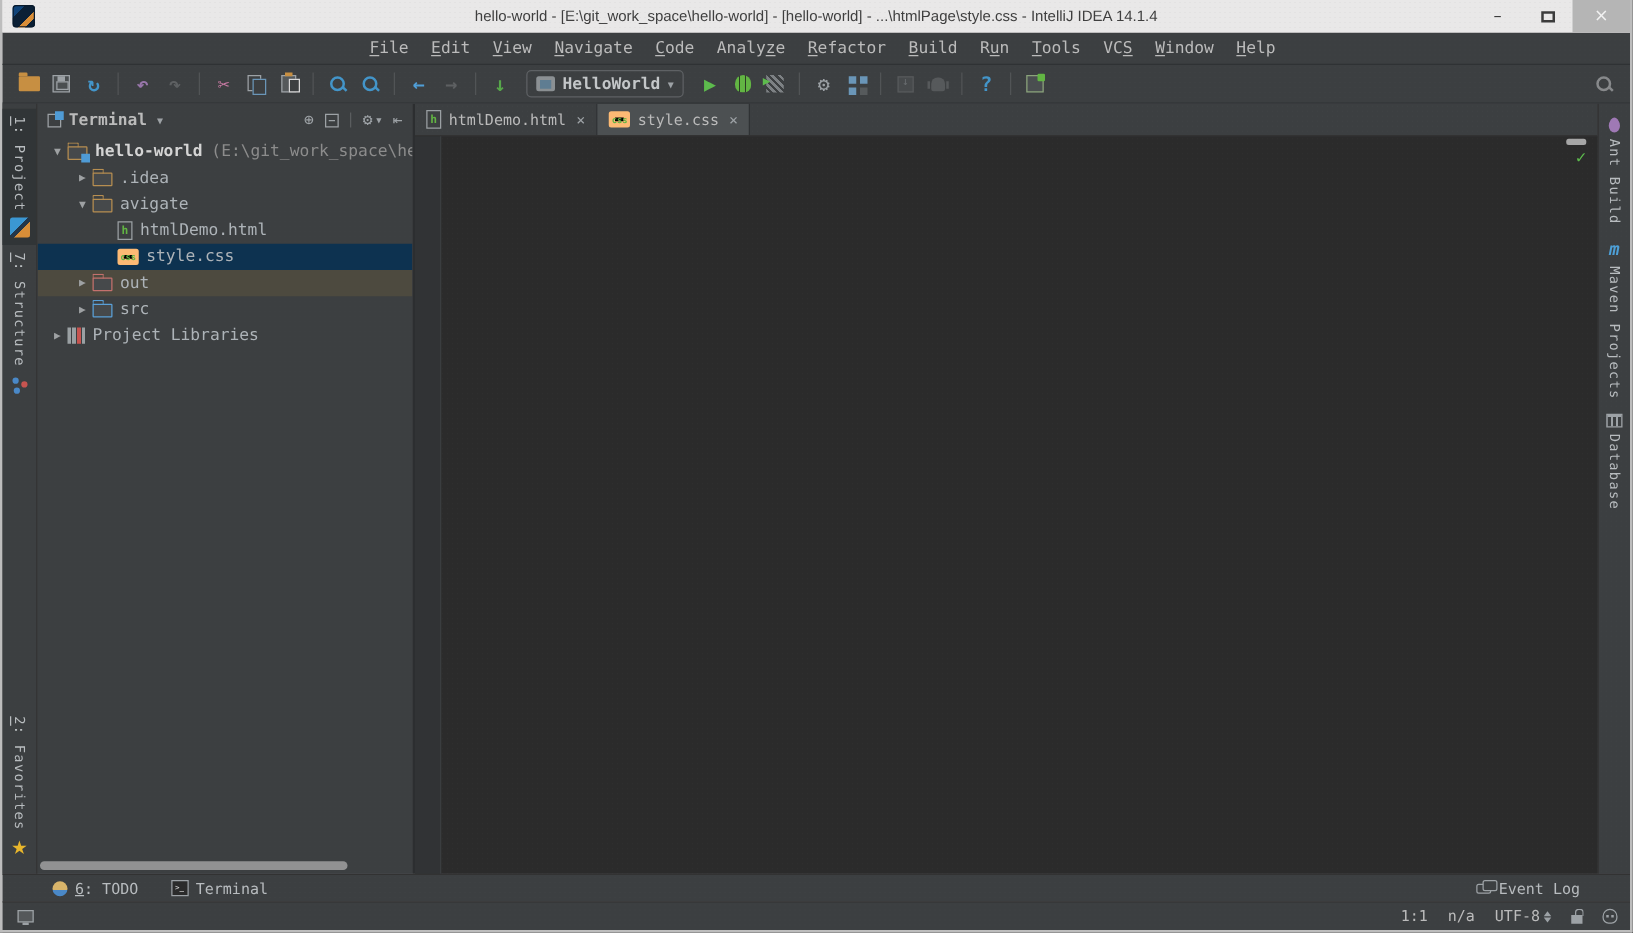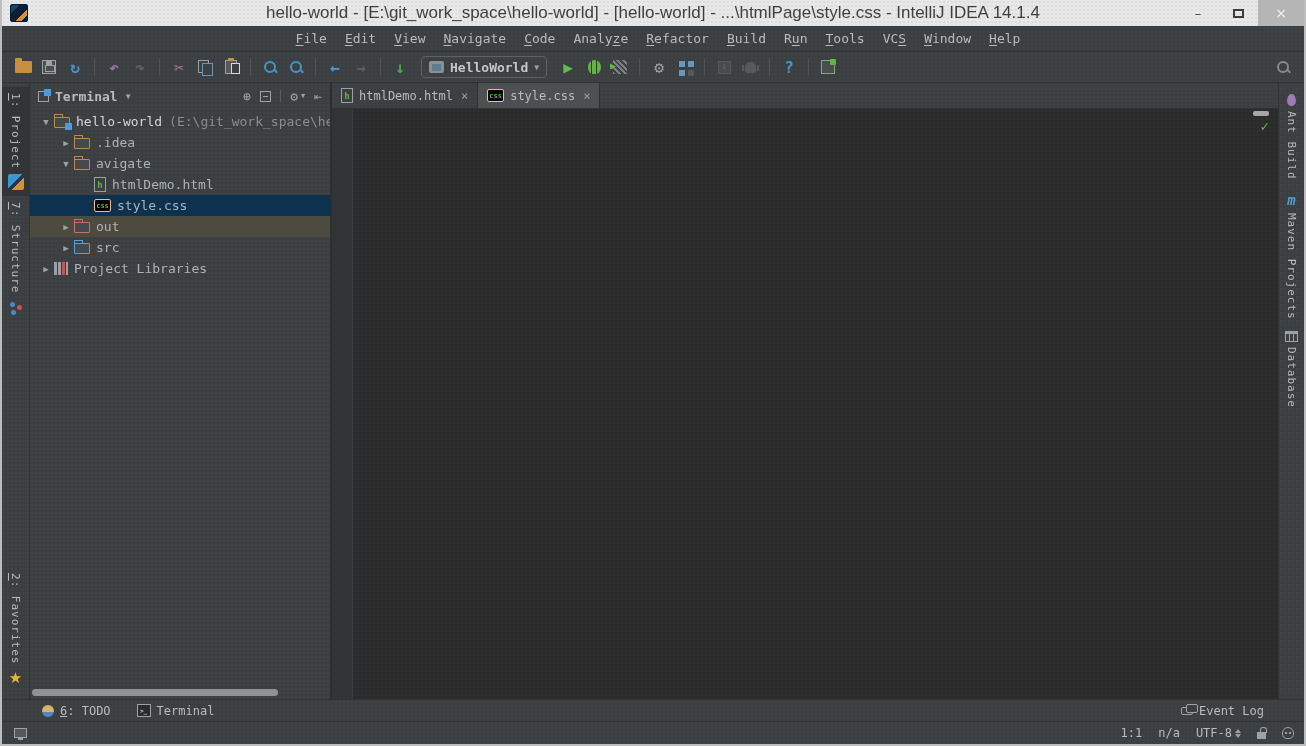--- a/index.html
+++ b/index.html
@@ -10,21 +10,21 @@
     border-left:2px solid #bdbdbd; border-right:2px solid #bdbdbd; border-bottom:2px solid #bdbdbd; }
 
   
   .titlebar { height:26px; background:#e9e8e8; position:relative; flex:none;
     background-image:radial-gradient(rgba(0,0,0,.05) 26%, transparent 27%); background-size:4px 4px;
     display:flex; align-items:center; }
   .app-logo { position:absolute; left:8px; top:4px; width:18px; height:18px; border-radius:3px;
     background:linear-gradient(135deg,#10447a 0 28%,#0b2036 28% 62%,#d98e38 62% 78%,#0b2036 78%);
     box-shadow:inset 0 0 0 1px #0a1a2b; }
   .title-text { width:100%; text-align:center; font-family:"Liberation Sans", sans-serif;
-    font-size:17px; color:#3f3f3f; }
+    font-size:12px; color:#3f3f3f; }
   .win-controls { position:absolute; right:0; top:0; height:26px; display:flex; }
   .wc { width:40px; height:26px; display:flex; align-items:center; justify-content:center;
     color:#3c3c3c; font-family:"DejaVu Sans", sans-serif; font-size:13px; }
   .wc.close { width:46px; background:#b5b5b5; color:#f2f2f2; font-size:14px; }
   .max-glyph { width:11px; height:9px; border:2px solid #3c3c3c; display:inline-block; }
 
   
   .menubar { height:26px; background:#3c3f41; flex:none; display:flex; align-items:center;
     padding-left:10px; gap:0; border-bottom:1px solid #2f3234;
     background-image:radial-gradient(rgba(255,255,255,.025) 26%, transparent 27%); background-size:4px 4px;justify-content:center; }
@@ -116,32 +116,32 @@
   .ph-actions .g { font-size:13px; }
   .ph-sep { width:1px; height:12px; background:#5a5d5f; }
   .gear-caret { font-size:7px; margin-left:-6px; }
 
   .tree { flex:1; overflow:hidden; padding-top:2px; }
   .tree-row { height:21px; display:flex; align-items:center; white-space:pre; font-size:13px; color:#adb3b8; }
   .tree-row.selected { background:#0d3250; }
   .tree-row.highlighted { background:#4d4a3f; }
   .tr-arrow { width:16px; flex:none; text-align:center; color:#9ea1a3; font-size:9px; }
   .tr-icon { flex:none; margin-right:6px; display:flex; align-items:center; justify-content:center; }
-  .tr-label.bold { font-weight:normal; color:#d4d4d4; }
+  .tr-label.bold { font-weight:bold; color:#d4d4d4; }
   .tr-suffix { color:#8c8c8c; margin-left:7px; }
 
   .fold { width:16px; height:11px; border:1px solid #b78e51; border-radius:1px; position:relative; background:#46494b; margin-top:2px; }
   .fold::before { content:""; position:absolute; top:-4px; left:-1px; width:7px; height:3px; border:1px solid #b78e51; border-bottom:none; border-radius:1px 1px 0 0; }
   .fold.f-root::after { content:""; position:absolute; right:-3px; bottom:-3px; width:7px; height:7px; background:#4f9bd5; }
   .fold.f-ex { border-color:#c4716d; } .fold.f-ex::before { border-color:#c4716d; }
   .fold.f-src { border-color:#5aa0d8; } .fold.f-src::before { border-color:#5aa0d8; }
 
   .fi { display:inline-flex; align-items:center; justify-content:center; font-weight:bold; }
   .fi-html { width:12px; height:15px; border:1px solid #9aa0a3; background:#3c3f41; color:#62b543; font-size:9px; }
-  .fi-css { width:17px; height:13px; border:1px solid #fdba74; border-radius:2px; background:#000000; color:#62b543; font-size:7px; letter-spacing:0; }
+  .fi-css { width:17px; height:13px; border:5px solid #fdba74; border-radius:2px; background:#000000; color:#62b543; font-size:7px; letter-spacing:0; }
   .fi-iml { width:14px; height:14px; border-radius:2px; background:linear-gradient(135deg,#3b97d3 0 45%,#23364a 45% 62%,#d98e38 62%); }
   .fi-lib { width:14px; height:13px; background:linear-gradient(90deg,#9aa0a3 0 3px, transparent 3px 4px, #9aa0a3 4px 7px, transparent 7px 8px, #c75450 8px 11px, transparent 11px 12px, #9aa0a3 12px); }
 
   .hscroll { position:absolute; left:2px; bottom:3px; width:246px; height:7px; background:#a6a6a6; border-radius:4px; opacity:.8; }
 
   .splitter { width:2px; flex:none; background:#2c2e30; }
 
   
   .editor-col { flex:1; display:flex; flex-direction:column; min-width:0; }
   .tabs { height:26px; flex:none; background:#3c3f41; border-bottom:1px solid #323232; display:flex; align-items:stretch;

